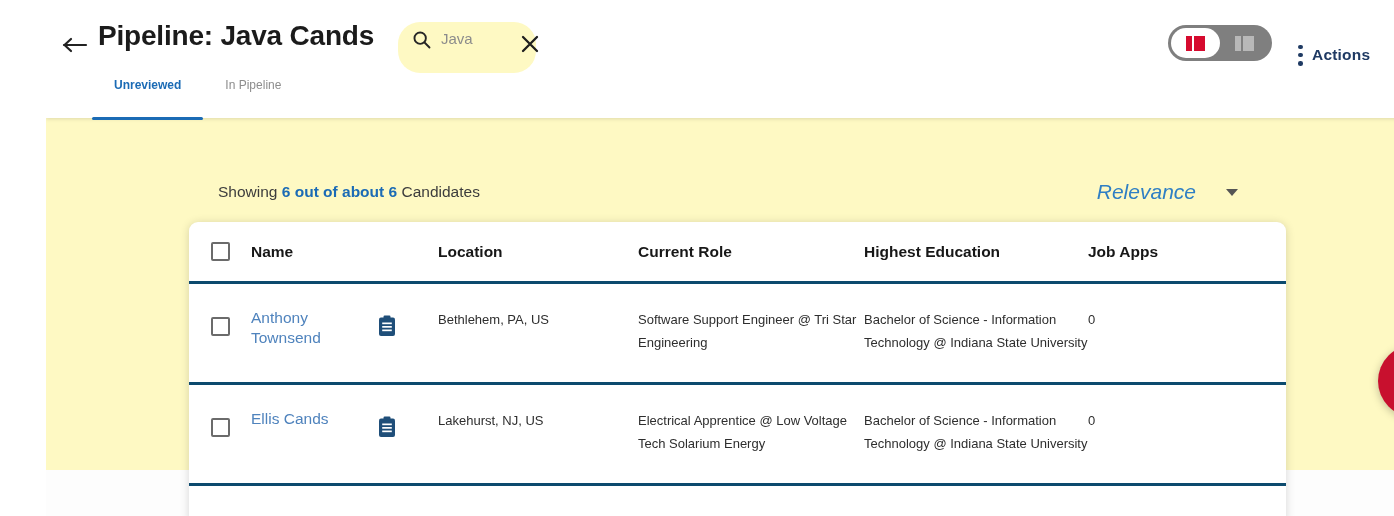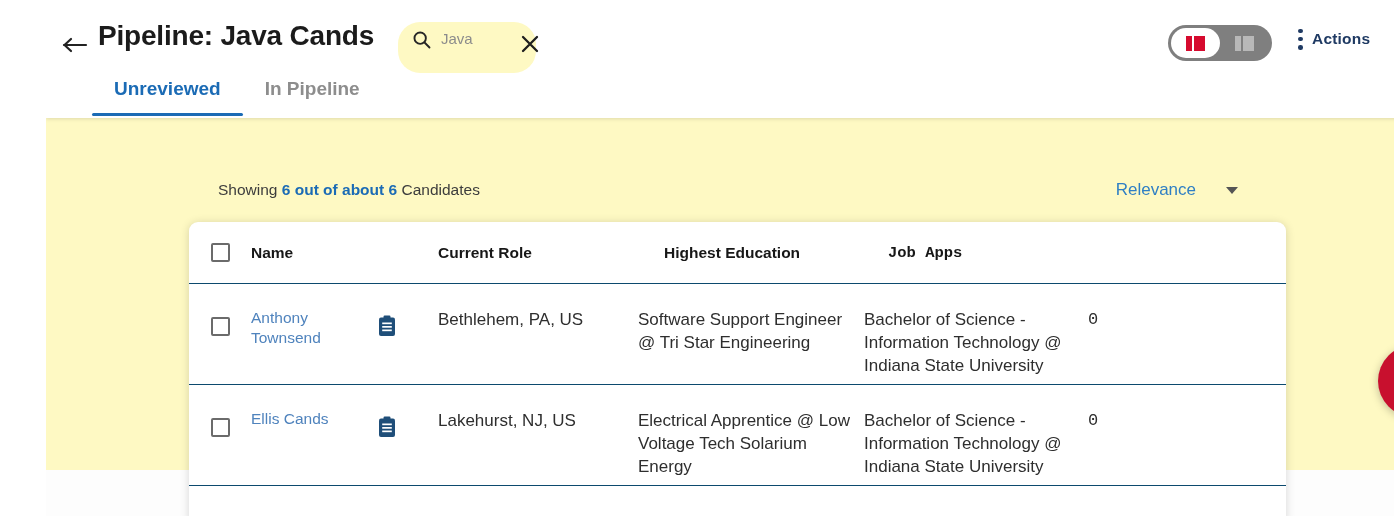--- a/index.html
+++ b/index.html
@@ -128,21 +128,21 @@
     display: block;
   }
   .glyph-grid i.a { left: 0;  width: 6px; }
   .glyph-grid i.b { left: 8px; width: 11px; }
   .seg.active .glyph-grid i { background: #d60a2e; }
   .seg.inactive .glyph-grid i { background: #b8b8b8; }
 
   .actions-btn {
     position: absolute;
     left: 1252px;
-    top: 24px;
+    top: 40px;
     height: 30px;
     display: flex;
     align-items: center;
     gap: 9px;
     cursor: pointer;
   }
   .kebab {
     width: 5px;
     height: 21px;
     display: flex;
@@ -168,37 +168,37 @@
   .tabs {
     position: absolute;
     left: 46px;
     top: 78px;
     display: flex;
     align-items: flex-start;
     gap: 0;
   }
   .tab {
     position: relative;
-    padding: 0 22px 16px 22px;
-    font-size: 19px;
+    padding: 0 22px 28px 22px;
+    font-size: 12px;
     font-weight: bold;
     color: #8d8d8d;
     cursor: pointer;
     white-space: nowrap;
   }
   .tab.active { color: #1b6bb5; }
   .tab.active::after {
     content: "";
     position: absolute;
     left: 0; right: 0; bottom: 0;
     height: 3px;
     background: #1b6bb5;
     border-radius: 2px;
   }
-  .tab.inpipeline { font-weight: bold; color: #8d8d8d; text-align: right; }
+  .tab.inpipeline { font-weight: normal; color: #8d8d8d; text-align: right; }
 
   
   .content {
     position: absolute;
     left: 0;
     top: 118px;
     width: 1394px;
     height: 352px;
     background: #fef9c3;
   }
@@ -221,22 +221,23 @@
     color: #1b6bb5;
     font-weight: bold;
   }
   .sort-control {
     display: flex;
     align-items: center;
     gap: 30px;
     cursor: pointer;
   }
   .sort-value {
-    font-size: 17px;
+    font-size: 21px;
     color: #2f7fc4;
+    font-style: italic;
   }
   .caret {
     width: 0; height: 0;
     border-left: 6px solid transparent;
     border-right: 6px solid transparent;
     border-top: 7px solid #555555;
   }
 
   
   .table-card {
@@ -246,37 +247,37 @@
     width: 1097px;
     height: 300px;
     background: #ffffff;
     border-radius: 9px 9px 0 0;
     box-shadow: 0 1px 10px rgba(0,0,0,0.16);
     overflow: hidden;
   }
   .trow {
     display: flex;
     align-items: flex-start;
-    border-bottom: 1px solid #0c4a6e;
+    border-bottom: 3px solid #0c4a6e;
     box-sizing: border-box;
   }
   .trow.header-row {
     height: 62px;
     align-items: center;
   }
   .trow.data-row { min-height: 101px; }
 
   .c-check { width: 62px; display: flex; justify-content: center; padding-top: 0; flex: none; }
   .trow.data-row .c-check { padding-top: 33px; }
   .c-name { width: 123px; flex: none; padding-right: 4px; }
   .c-doc  { width: 60px; flex: none; display: flex; justify-content: flex-start; }
   .c-loc  { width: 200px; flex: none; }
   .c-role { width: 226px; flex: none; }
   .c-edu  { width: 224px; flex: none; }
-  .c-apps { width: 160px; flex: none; font-family: Liberation Mono, monospace; }
+  .c-apps { width: 160px; flex: none; }
 
   .trow.data-row .c-name,
   .trow.data-row .c-loc,
   .trow.data-row .c-role,
   .trow.data-row .c-edu,
   .trow.data-row .c-apps { padding-top: 24px; }
   .trow.data-row .c-doc { padding-top: 31px; }
 
   .th {
     font-size: 15.5px;
@@ -293,21 +294,21 @@
     box-sizing: border-box;
     cursor: pointer;
   }
   .name-link {
     font-size: 15.5px;
     color: #4f83bd;
     line-height: 20px;
     cursor: pointer;
   }
   .cell-text {
-    font-size: 17px;
+    font-size: 13px;
     color: #2e2e2e;
     line-height: 23px;
   }
   .doc-icon { cursor: pointer; display: block; }
 
   
   .fab {
     position: absolute;
     left: 1332px;
     top: 227px;
@@ -397,20 +398,21 @@
     </div>
 
     <div class="table-card">
 
       <div class="trow header-row">
         <div class="c-check">
           <span class="checkbox"></span>
         </div>
         <div class="c-name th">Name</div>
         <div class="c-doc"></div>
+        <div class="c-loc th">Location</div>
         <div class="c-role th">Current Role</div>
         <div class="c-edu th">Highest Education</div>
         <div class="c-apps th">Job Apps</div>
       </div>
 
       <div class="trow data-row">
         <div class="c-check">
           <span class="checkbox"></span>
         </div>
         <div class="c-name">

